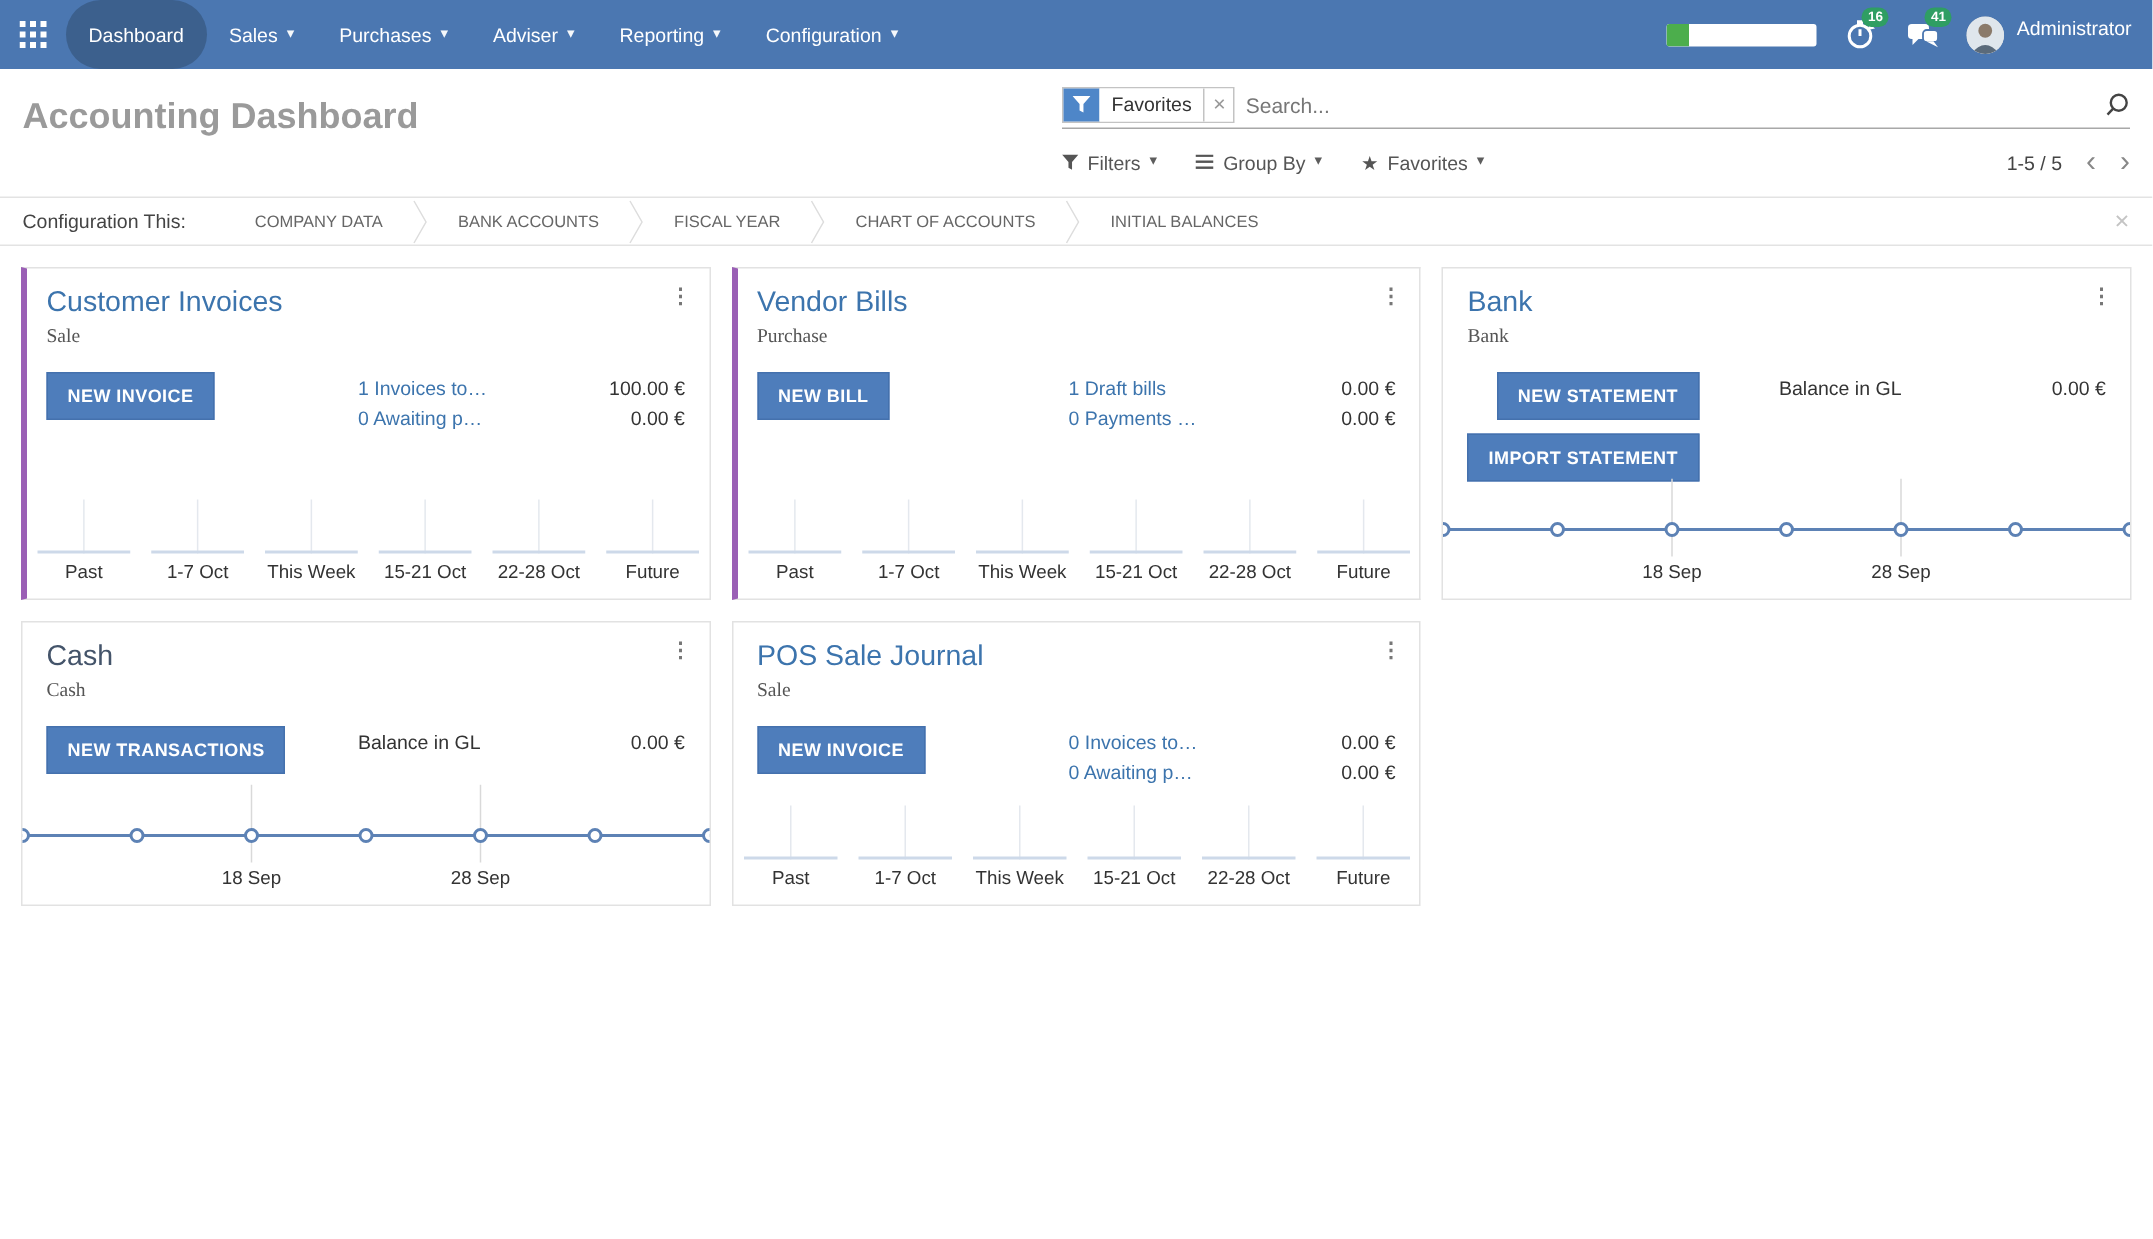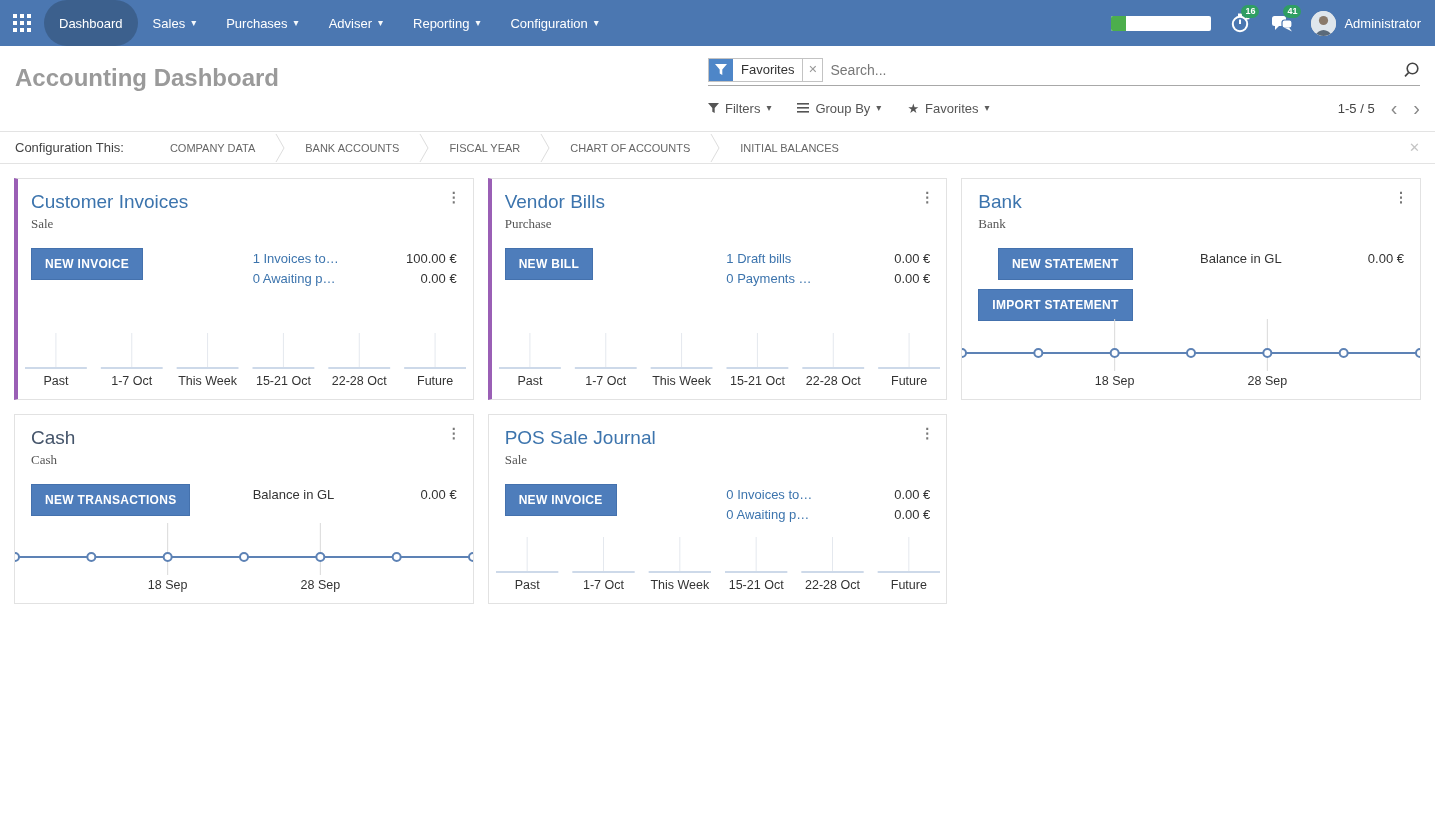--- a/index.html
+++ b/index.html
@@ -24,21 +24,21 @@
   .menu-item.active { background:var(--navbar-active); }
   .caret { font-size:10px; line-height:1; opacity:.95; }
   .systray { margin-left:auto; display:flex; align-items:center; gap:16px; padding-right:14px; }
   .progress-track { width:100px; height:15px; background:#fff; border-radius:2px; overflow:hidden; }
   .progress-fill { height:100%; background:var(--progress); }
   .tray-icon { position:relative; width:26px; height:26px; display:flex; align-items:center; justify-content:center; cursor:pointer; }
   .badge {
     position:absolute; top:-5px; right:-6px; background:var(--badge); color:#fff;
     font-size:9px; font-weight:bold; border-radius:8px; padding:1px 4px; line-height:1.2;
   }
-  .user { display:flex; align-items:center; gap:8px; cursor:pointer; }
+  .user { display:flex; align-items:flex-start; gap:8px; cursor:pointer; }
   .avatar { width:25px; height:25px; border-radius:50%; background:#e8e2d8; overflow:hidden; display:flex; align-items:flex-end; justify-content:center; }
   .user-name { font-size:13px; color:#fff; }
 
   
   .control-panel { display:flex; padding:10px 15px 0 15px; height:85px; }
   .page-title { font-size:24px; color:#9a9a9a; padding-top:8px; }
   .search-area { margin-left:auto; width:712px; }
   .search-row { display:flex; align-items:center; height:30px; border-bottom:1px solid #a8a8a8; padding-bottom:2px; }
   .facet { display:inline-flex; align-items:stretch; border:1px solid #c3c3c3; height:24px; margin-right:7px; }
   .facet-icon { width:24px; background:#4e86c8; display:flex; align-items:center; justify-content:center; }
@@ -81,21 +81,21 @@
   .card-title { font-size:19px; font-weight:400; color:var(--link); cursor:pointer; }
   .card-sub { font-size:13px; color:#555; margin-top:3px;font-family:Liberation Serif, serif; }
   .card-body { margin-top:16px; display:flex; align-items:flex-start; }
   .btn-col { display:flex; flex-direction:column; gap:9px; align-items:flex-end; }
   .o-btn {
     background:var(--primary); border:1px solid var(--primary-border); color:#fff;
     font-size:12px; font-weight:bold; letter-spacing:.3px; padding:8px 13px;
     cursor:pointer; font-family:"Liberation Sans",sans-serif;
   }
   .info-col { margin-left:auto; width:218px; display:flex; flex-direction:column; gap:3px; padding-top:2px; }
-  .info-row { display:flex; justify-content:space-between; font-size:13px; line-height:17px;margin-left:14px; }
+  .info-row { display:flex; justify-content:space-between; font-size:13px; line-height:17px; }
   .info-link { color:var(--link); cursor:pointer; text-decoration:none; }
   .info-plain { color:#333; }
   .amount { color:#333; }
 
   .chart { position:absolute; left:0; right:0; bottom:6px; cursor:pointer; }
   .chart-bar { height:62px; }
   .chart-line { height:74px; }
   svg text { font-family:"Liberation Sans",sans-serif; }
 </style>
 </head>

